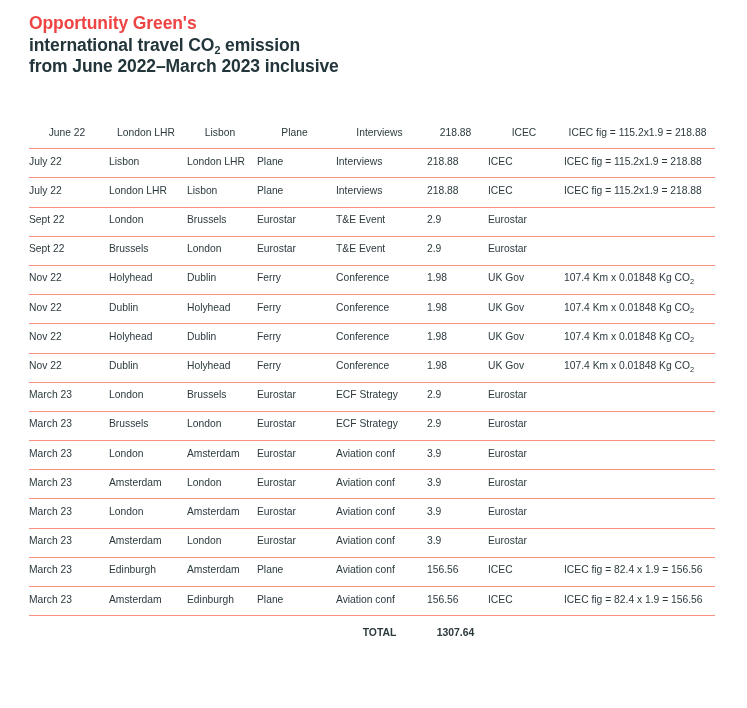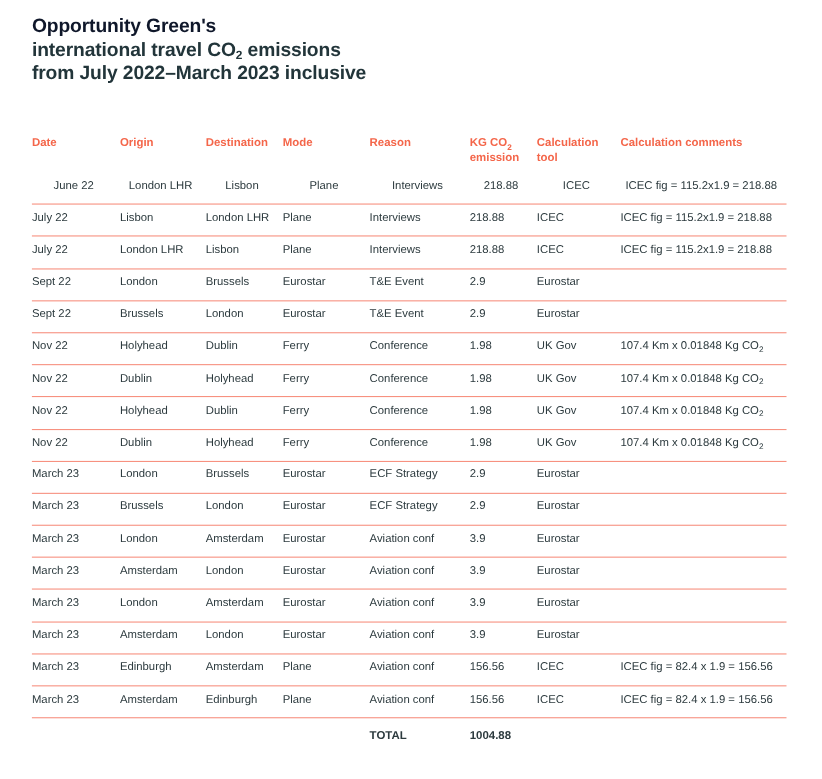--- a/index.html
+++ b/index.html
@@ -30,21 +30,21 @@
     top: 13px;
     width: 600px;
   }
   .title-line {
     font-size: 17.5px;
     line-height: 21.5px;
     font-weight: bold;
     letter-spacing: -0.1px;
     white-space: nowrap;
   }
-  .title-line.brand { color: #0f172a; }
+  .title-line.brand { color: #ef4444; }
   .title-line.sub   { color: #22353a; }
   .sub-text { display: inline; margin-top: 24px; }
   sub {
     font-size: 0.62em;
     vertical-align: baseline;
     position: relative;
     top: 3px;
     line-height: 0;
   }
 
@@ -72,20 +72,21 @@
     height: 29.2px;
     padding-top: 6.5px;
     border-bottom: 1.6px solid #f79180;
   }
   .row.data.first { border-top: none; text-align: center; }
 
   .row.total {
     height: 29px;
     padding-top: 11px;
     border-bottom: none;
+    text-align: center;
   }
 
   .cell {
     font-size: 10.3px;
     line-height: 12.6px;
     color: #2c3a3e;
     white-space: normal;
     padding-right: 4px;
   }
   .row.header .cell {
@@ -112,36 +113,26 @@
 
   .thin-sub { font-size: 0.72em; vertical-align: baseline; position: relative; top: 2.5px; line-height: 0; }
 </style>
 </head>
 <body>
 
 <div class="page">
 
   <div class="title-block">
     <div class="title-line brand">Opportunity Green's</div>
-    <div class="title-line sub"><span class="sub-text">international travel CO</span><sub>2</sub><span class="sub-text"> emissions</span></div>
-    <div class="title-line sub">from July 2022–March 2023 inclusive</div>
+    <div class="title-line sub"><span class="sub-text">international travel CO</span><sub>2</sub><span class="sub-text"> emission</span></div>
+    <div class="title-line sub">from June 2022–March 2023 inclusive</div>
   </div>
 
   <div class="table">
 
-    <div class="row header">
-      <div class="cell c-date">Date</div>
-      <div class="cell c-orig">Origin</div>
-      <div class="cell c-dest">Destination</div>
-      <div class="cell c-mode">Mode</div>
-      <div class="cell c-reas">Reason</div>
-      <div class="cell c-kg"><span>KG CO</span><sub class="thin-sub">2</sub><br><span>emission</span></div>
-      <div class="cell c-tool"><span>Calculation</span><br><span>tool</span></div>
-      <div class="cell c-comm">Calculation comments</div>
-    </div>
 
     <div id="rows-container">
         <div class="row data first">
           <div class="cell c-date">June 22</div>
           <div class="cell c-orig">London LHR</div>
           <div class="cell c-dest">Lisbon</div>
           <div class="cell c-mode">Plane</div>
           <div class="cell c-reas">Interviews</div>
           <div class="cell c-kg">218.88</div>
           <div class="cell c-tool">ICEC</div>
@@ -308,19 +299,19 @@
           <div class="cell c-comm"><span>ICEC fig = 82.4 x 1.9 = 156.56</span></div>
         </div>
       </div>
 
     <div class="row total">
       <div class="cell c-date"></div>
       <div class="cell c-orig"></div>
       <div class="cell c-dest"></div>
       <div class="cell c-mode"></div>
       <div class="cell c-reas">TOTAL</div>
-      <div class="cell c-kg">1004.88</div>
+      <div class="cell c-kg">1307.64</div>
       <div class="cell c-tool"></div>
       <div class="cell c-comm"></div>
     </div>
 
   </div>
 </div>
 
 </body></html>

